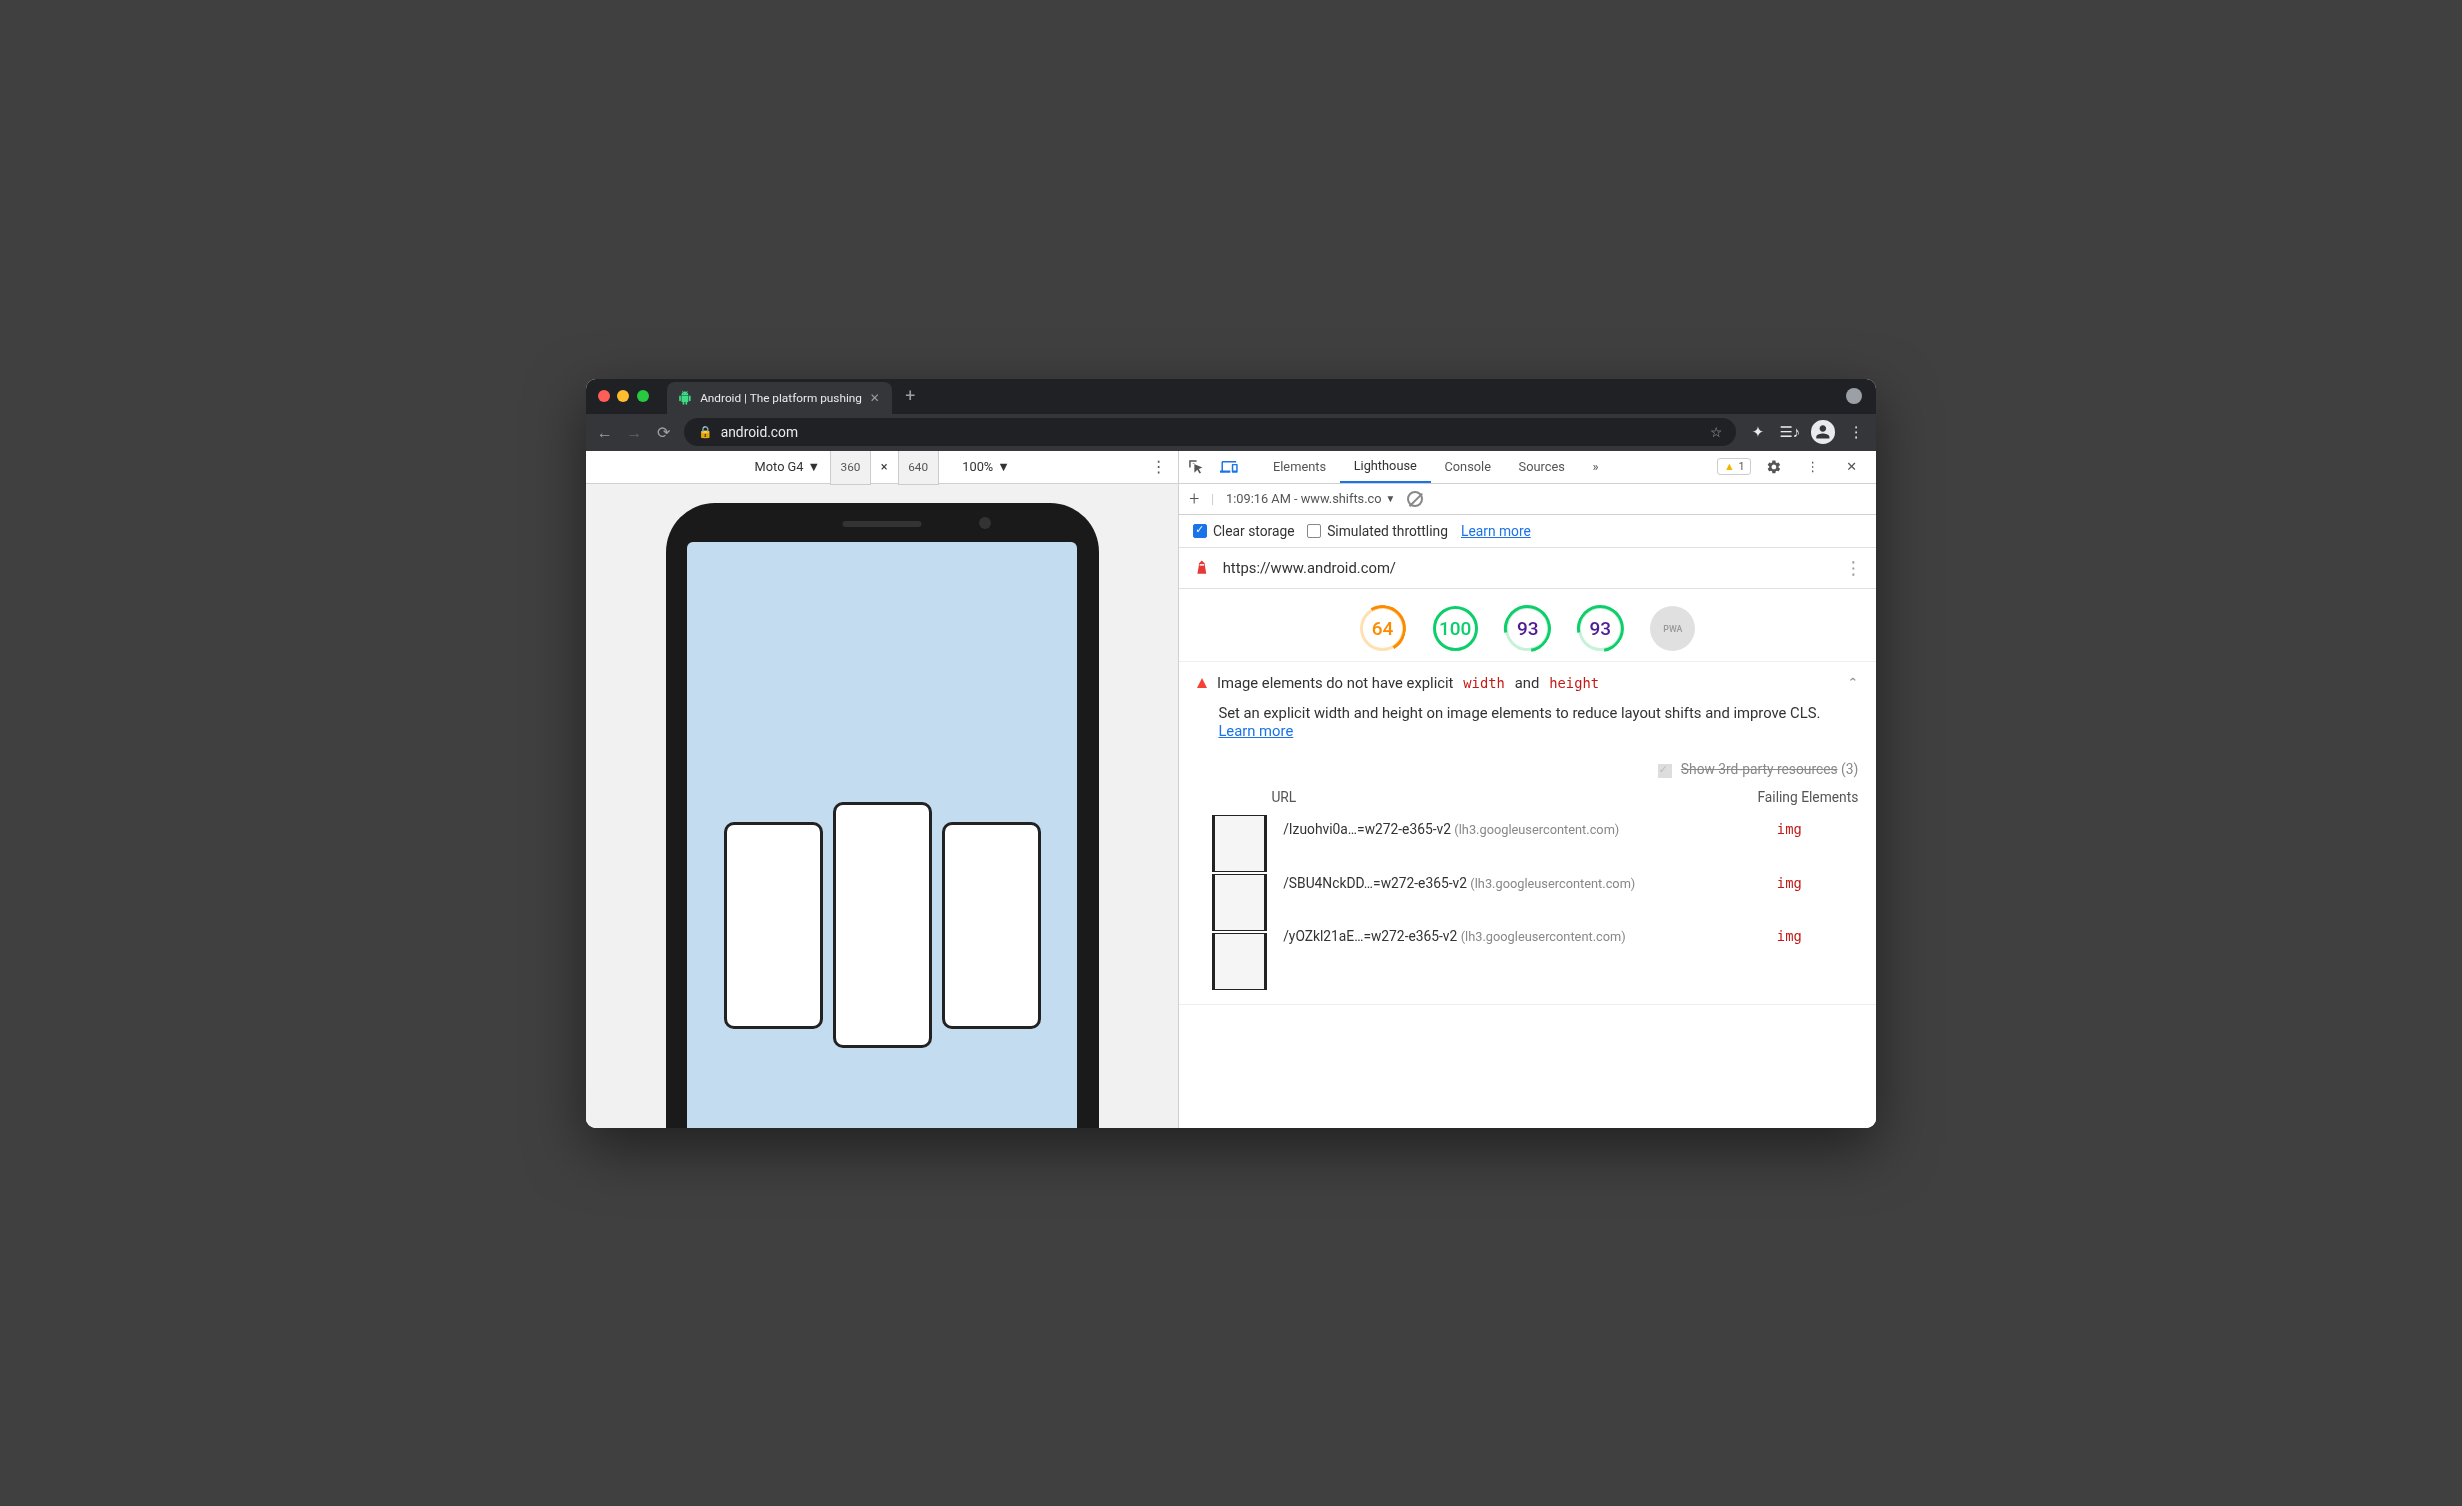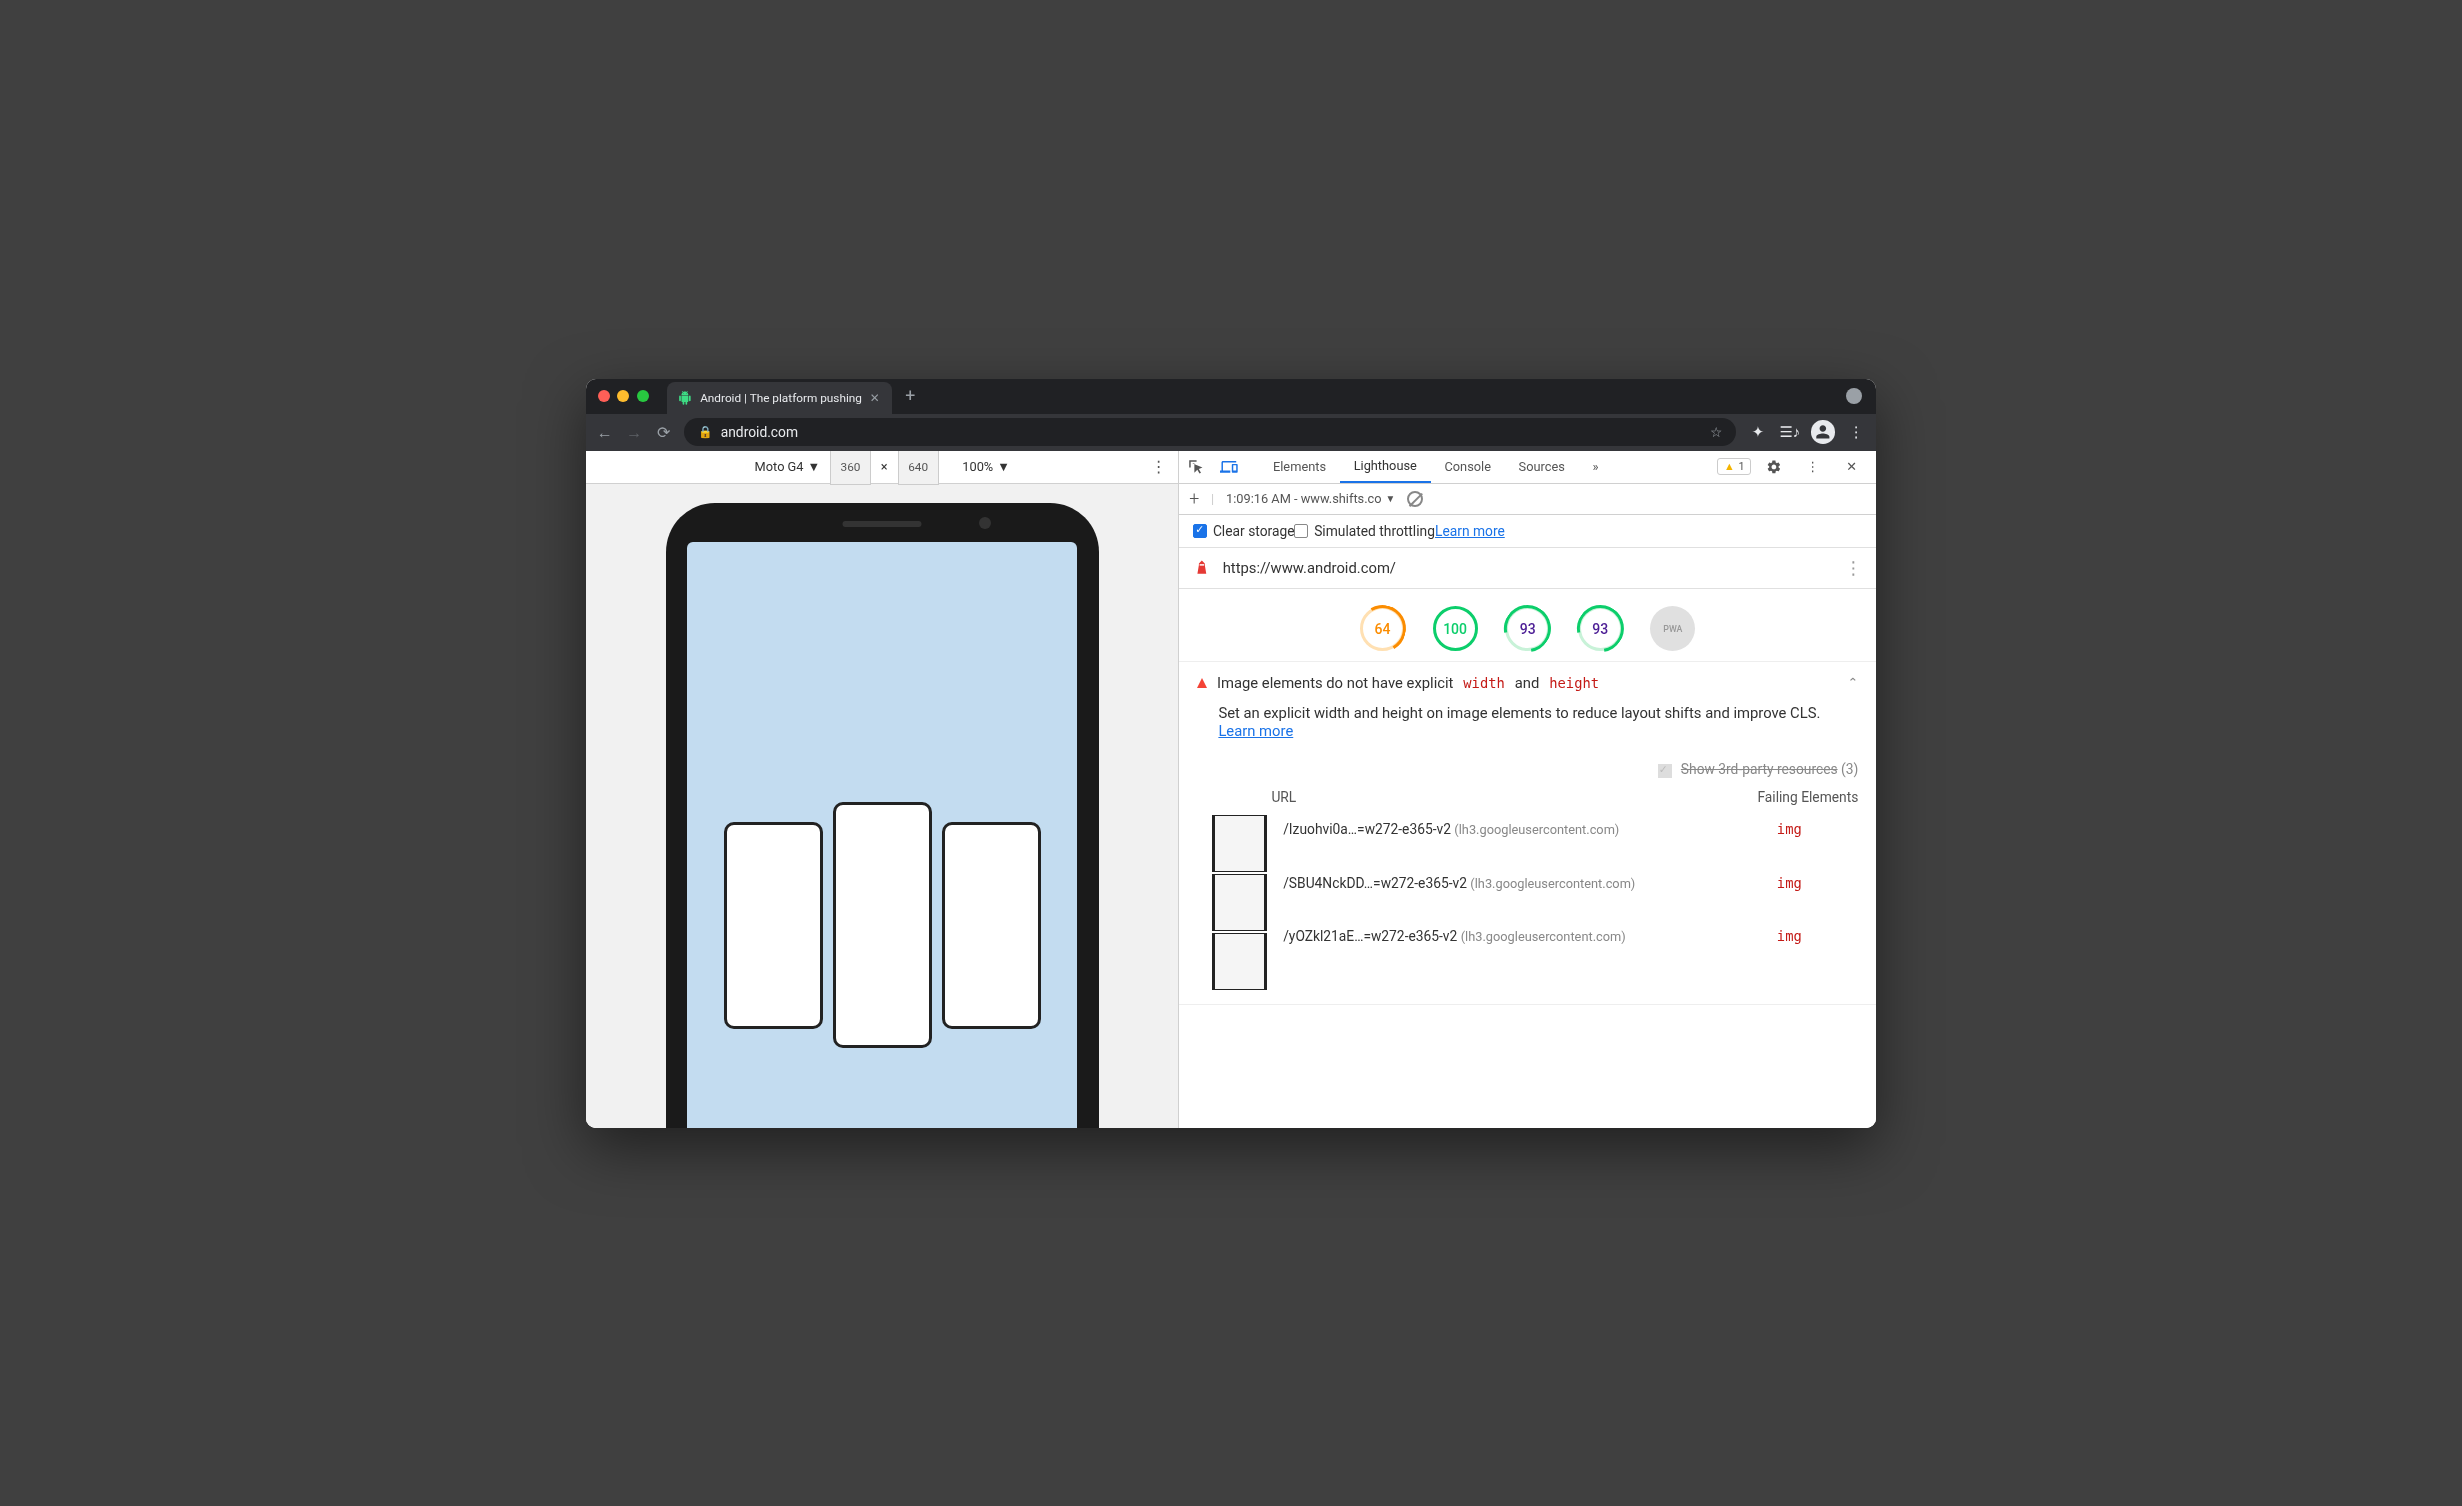--- a/index.html
+++ b/index.html
@@ -41,31 +41,31 @@
 .dt-btn.active { color:#1a73e8; }
 .dt-tab { padding:0 13.8px; display:flex; align-items:center; color:#555; cursor:pointer; }
 .dt-tab.active { color:#333; border-bottom:2px solid #1a73e8; }
 .dt-right { margin-left:auto; display:flex; align-items:center; gap:5.9px; padding-right:7.9px; }
 .warn-badge { background:#fff; border:1px solid #ccc; border-radius:3px; padding:1px 5.9px; font-size:10.8px; display:flex; align-items:center; gap:3.9px; color:#555; }
 .warn-tri { color:#f4b400; }
 .lh-toolbar { height:31.5px; border-bottom:1px solid #d0d0d0; display:flex; align-items:center; padding:0 9.9px; gap:11.8px; font-size:12.8px; color:#555; }
 .plus { font-size:17.7px; font-weight:300; cursor:pointer; }
 .noenter { width:15.8px; height:15.8px; border:2px solid #888; border-radius:50%; position:relative; }
 .noenter:after { content:''; position:absolute; width:2px; height:17.7px; background:#888; transform:rotate(45deg); left:5.9px; top:-2px; }
-.lh-opts { padding:7.9px 13.8px; border-bottom:1px solid #e0e0e0; font-size:13.8px; display:flex; align-items:center; gap:0; color:#333; }
+.lh-opts { padding:7.9px 13.8px; border-bottom:1px solid #e0e0e0; font-size:13.8px; display:flex; align-items:center; gap:13px; color:#333; }
 .cb { width:13.8px; height:13.8px; appearance:none; border:1px solid #888; border-radius:2px; cursor:pointer; position:relative; }
 .cb:checked { background:#1a73e8; border-color:#1a73e8; }
 .cb:checked:after { content:'✓'; color:#fff; position:absolute; font-size:10.8px; top:-2px; left:1px; }
 .lbl { display:flex; align-items:center; gap:5.9px; cursor:pointer; }
 .link { color:#1a73e8; text-decoration:underline; cursor:pointer; }
 .lh-url { padding:9.9px 13.8px; border-bottom:1px solid #e0e0e0; display:flex; align-items:center; gap:11.8px; font-size:14.8px; color:#333; }
 .lh-icon { width:17.7px; height:17.7px; }
 .lh-url .more { margin-left:auto; color:#999; font-size:17.7px; cursor:pointer; }
 .scores { display:flex; justify-content:center; gap:27.6px; padding:17.7px 0 9.9px; border-bottom:1px solid #eee; }
-.sc { width:45px; height:45px; border-radius:50%; display:flex; align-items:center; justify-content:center; font-size:14px; font-weight:500; position:relative; }
+.sc { width:45px; height:45px; border-radius:50%; display:flex; align-items:center; justify-content:center; font-size:19px; font-weight:500; position:relative; }
 .sc.orange { color:#fb8c00; border:3.9px solid #ffe0b2; }
 .sc.orange:before { content:''; position:absolute; inset:-3.9px; border-radius:50%; border:3.9px solid transparent; border-top-color:#fb8c00; border-right-color:#fb8c00; transform:rotate(15deg); }
 .sc.green { color:#0cce6b; border:3.9px solid #0cce6b; }
 .sc.green93 { color:#4c1d95; border:3.9px solid #c8f2d8; }
 .sc.green93:before { content:''; position:absolute; inset:-3.9px; border-radius:50%; border:3.9px solid #0cce6b; border-bottom-color:transparent; transform:rotate(35deg); }
 .sc.grey { background:#e0e0e0; color:#999; font-size:8.9px; border:none; }
 .audit { border-bottom:1px solid #eee; }
 .audit-hdr { padding:11.8px 17.7px; display:flex; align-items:center; gap:9.9px; font-size:14.8px; color:#333; cursor:pointer; }
 .tri { width:0; height:0; border-left:5.9px solid transparent; border-right:5.9px solid transparent; border-bottom:10.8px solid #f44336; }
 .sq { width:10.8px; height:10.8px; background:#fb8c00; }

